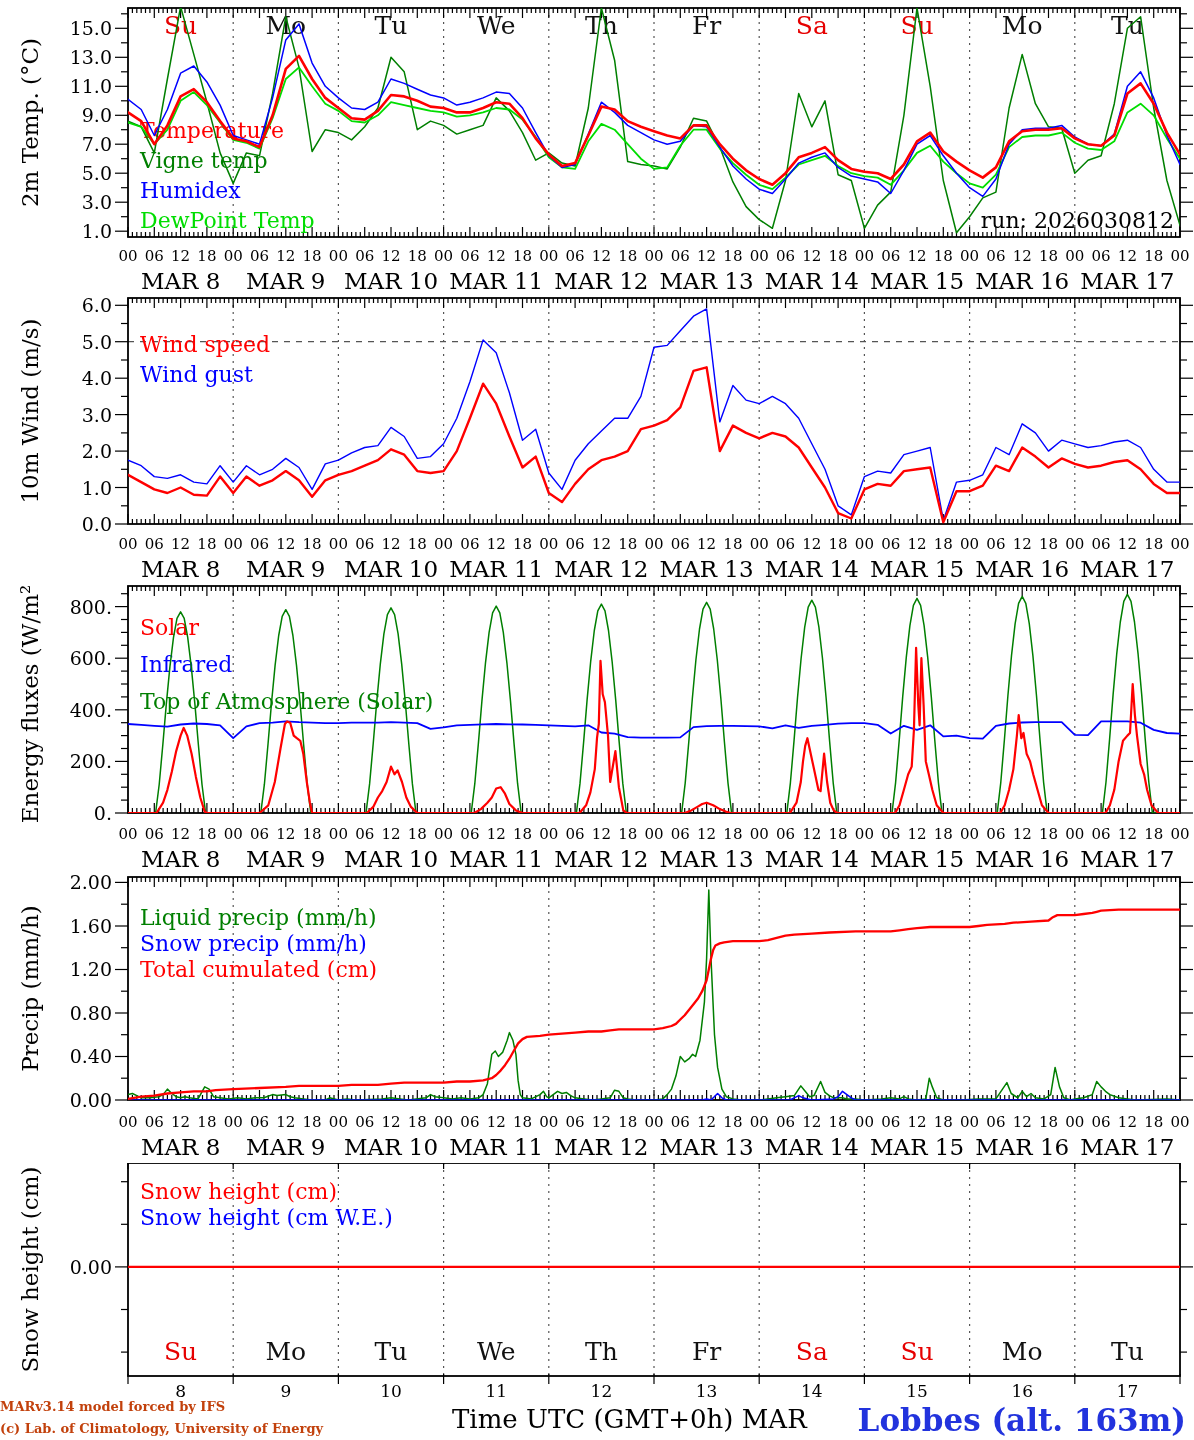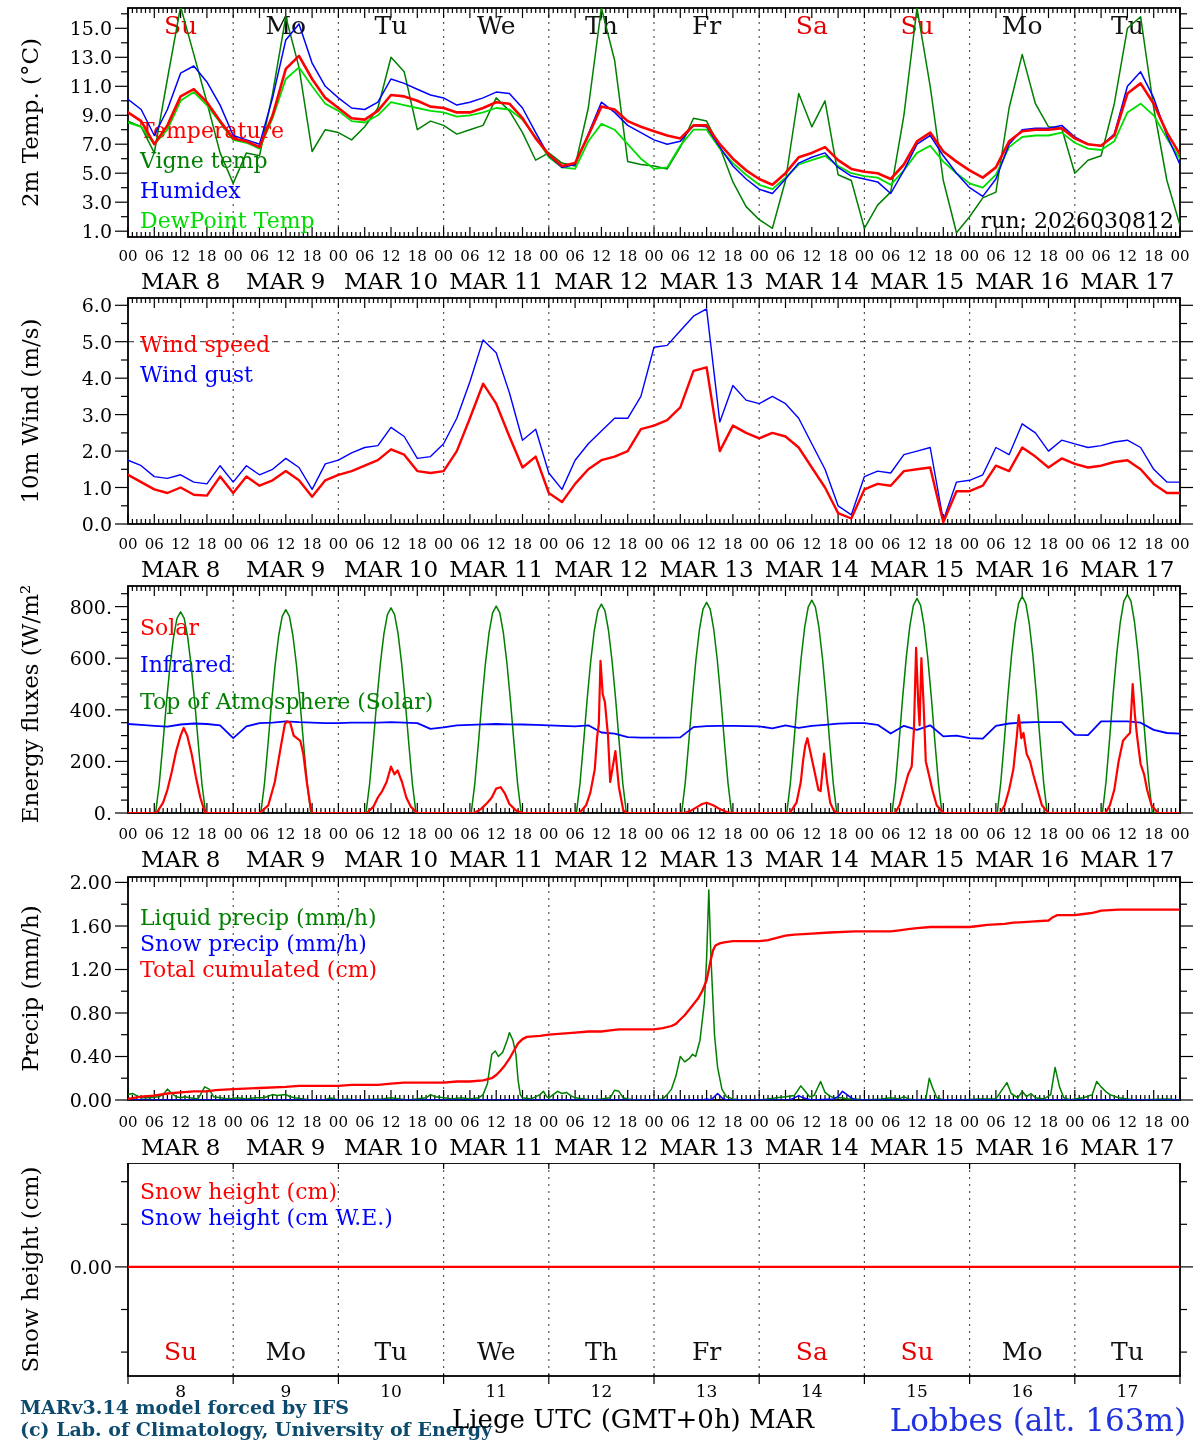--- a/index.html
+++ b/index.html
@@ -1,22 +1,22 @@
 <!DOCTYPE html>
 <html><head>
 <meta charset="utf-8">
 <style>
   html,body{margin:0;padding:0;background:#ffffff;}
   #stage{position:relative;width:1194px;height:1440px;background:#fff;overflow:hidden;
          font-family:"DejaVu Serif", serif;}
   #stage svg{position:absolute;left:0;}
   .ftxt{position:absolute;white-space:pre;}
-  #footer-left{left:20px;top:1396px;color:#0c4a6e;font-size:19px;font-weight:bold;line-height:22px;}
+  #footer-left{left:0;top:1396px;color:#c2410c;font-size:13px;font-weight:bold;line-height:22px;}
   #footer-center{left:452px;top:1404px;color:#000;font-size:26px;}
-  #footer-right{right:8px;top:1402px;color:#2233dd;font-size:31px;}
+  #footer-right{right:8px;top:1402px;color:#2233dd;font-size:31px;font-weight:bold;}
 </style>
 </head>
 <body>
 
 <div id="stage">
   <div id="chart-root">
       <svg width="1194" height="296" style="top:0px" font-family="DejaVu Serif,serif">
         <defs>
           <clipPath id="clip-temp">
             <rect x="128" y="8" width="1052" height="229"></rect>
@@ -2480,15 +2480,15 @@
         <text transform="translate(38,106.5) rotate(-90)" font-size="23" text-anchor="middle" xml:space="preserve">Snow height (cm)</text>
         <text x="140" y="36" font-size="22" fill="#ff0000" xml:space="preserve">Snow height (cm)</text>
         <text x="140" y="62" font-size="22" fill="#0000ff" xml:space="preserve">Snow height (cm W.E.)</text>
         <g clip-path="url(#clip-snow)" fill="none">
           <polyline stroke="#0000ff" stroke-width="1.5" stroke-linejoin="round" stroke-linecap="round" points="128.0,103.9 1180.0,103.9"></polyline>
           <polyline stroke="#ff0000" stroke-width="2.3" stroke-linejoin="round" stroke-linecap="round" points="128.0,103.9 1180.0,103.9"></polyline>
         </g>
       </svg>
     </div>
   <div class="ftxt" id="footer-left"><span>MARv3.14 model forced by IFS</span><br><span>(c) Lab. of Climatology, University of Energy</span></div>
-  <div class="ftxt" id="footer-center">Liege UTC (GMT+0h) MAR</div>
+  <div class="ftxt" id="footer-center">Time UTC (GMT+0h) MAR</div>
   <div class="ftxt" id="footer-right">Lobbes (alt. 163m)</div>
 </div>
 
 </body></html>

